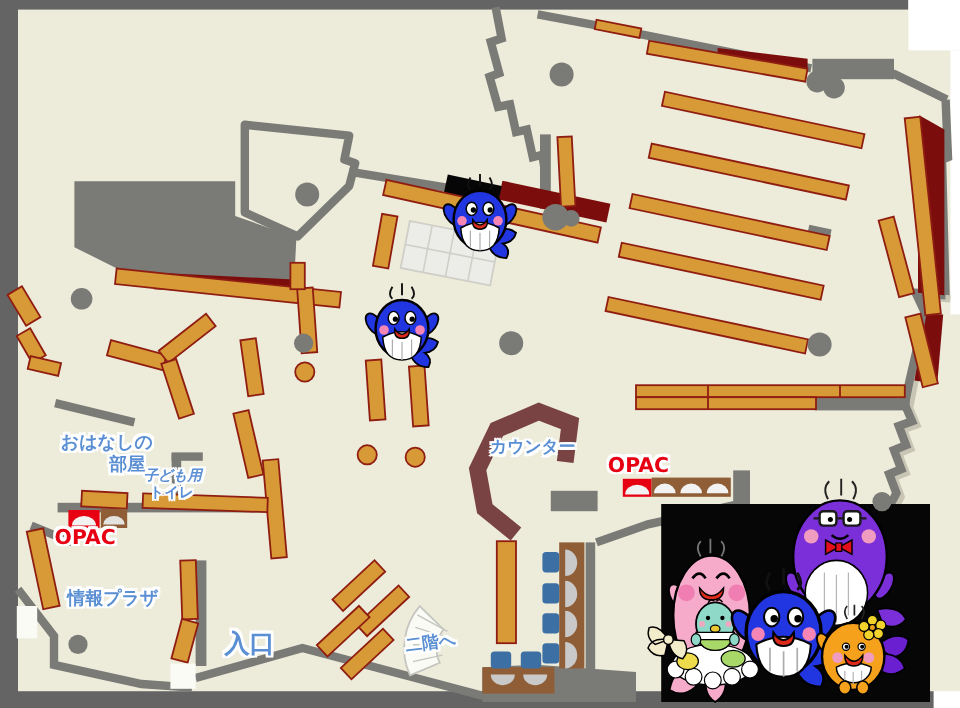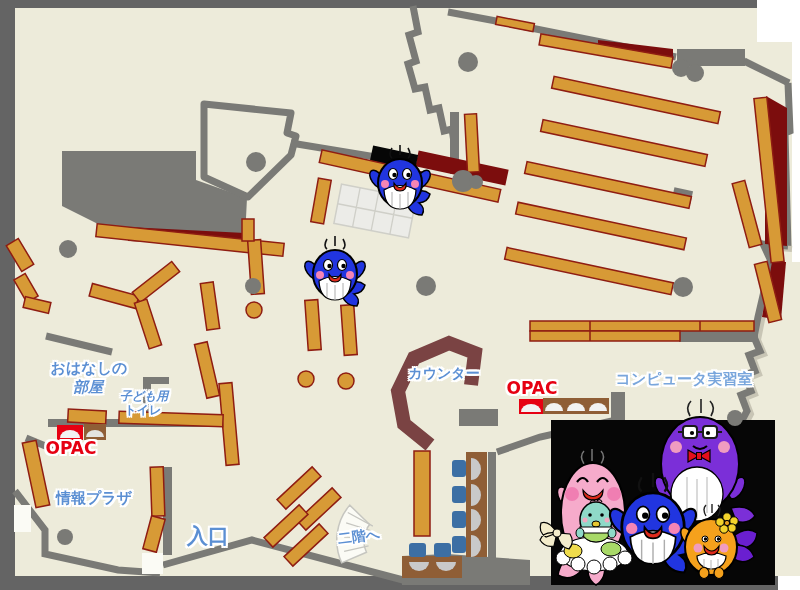--- a/index.html
+++ b/index.html
@@ -305,23 +305,22 @@
     <g>
       <path d="M557,533 q-8,-13 -16,-10 q-3,9 5,14 z M557,533 q-14,-2 -17,7 q5,8 14,6 z M557,533 q2,14 12,16 q6,-7 1,-15 z" fill="var(--bow)" stroke="#000" stroke-width="1.2"></path>
       <circle cx="557" cy="533" r="4" fill="var(--bow)" stroke="#000" stroke-width="1.2"></circle>
     </g>
 
     <circle class="pillar" cx="735" cy="418" r="8"></circle>
   </g>
 </svg>
 
 <div class="lbl" style="left:89px;top:361px;font-size:15px;">おはなしの</div>
-<div class="lbl" style="left:88px;top:380px;font-size:15px;font-style:italic;">部屋</div>
+<div class="lbl" style="left:106px;top:380px;font-size:15px;">部屋</div>
 <div class="lbl" style="left:144px;top:390px;font-size:12px;font-style:italic;">子ども用</div>
 <div class="lbl" style="left:143px;top:404px;font-size:12px;">トイレ</div>
 <div class="lbl red" style="left:71px;top:440px;font-size:17px;">OPAC</div>
 <div class="lbl" style="left:94px;top:491px;font-size:15px;">情報プラザ</div>
 <div class="lbl" style="left:208px;top:525px;font-size:21px;">入口</div>
 <div class="lbl" style="left:444px;top:366px;font-size:14px;">カウンター</div>
 <div class="lbl red" style="left:532px;top:380px;font-size:17px;">OPAC</div>
-<div class="lbl light" style="left:684px;top:372px;font-size:15px;">コンピュータ実習室</div>
 <div class="lbl" style="left:359px;top:529px;font-size:14px;transform:translateX(-50%) rotate(-7deg);">二階へ</div>
 </div>
 
 </body></html>

